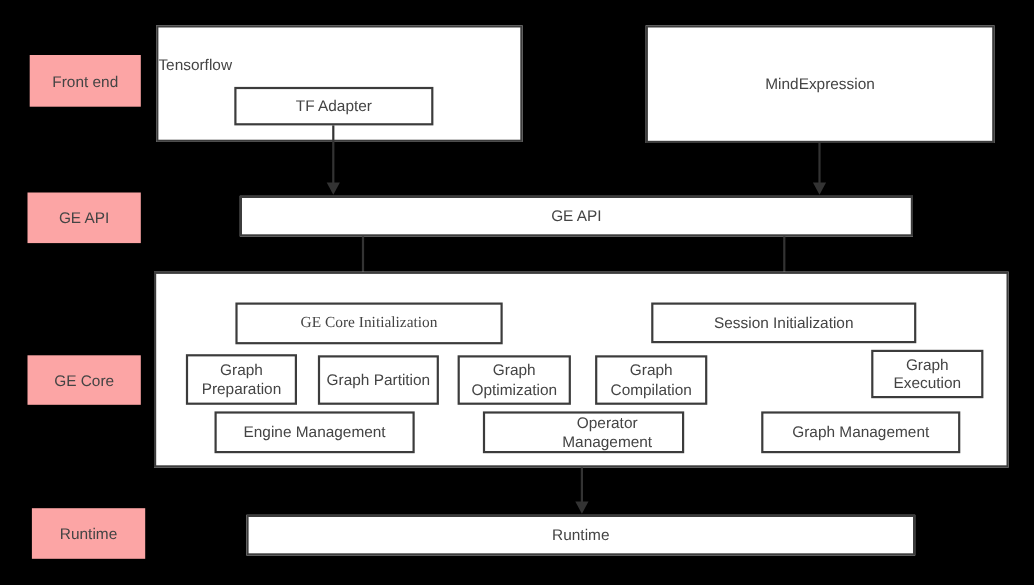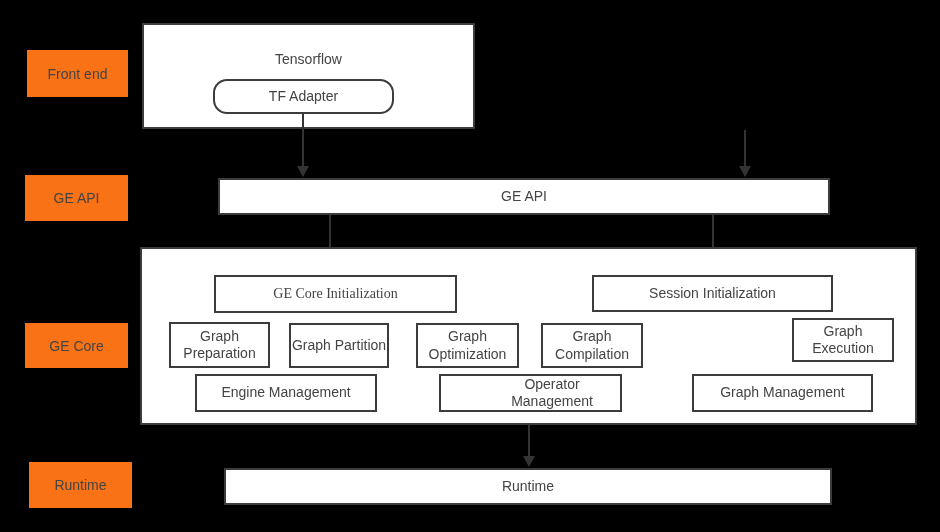--- a/index.html
+++ b/index.html
@@ -23,55 +23,55 @@
     border: 2px solid #3c3c3c;
     box-sizing: border-box;
     display: flex;
     align-items: center;
     justify-content: center;
     text-align: center;
     line-height: 1.25;
   }
   .label-box {
     position: absolute;
-    background: #f97316;
+    background: #fca5a5;
     border: none;
     box-sizing: border-box;
     display: flex;
     align-items: center;
     justify-content: center;
     text-align: center;
   }
   
   .lbl-frontend { left: 27px; top: 50px;  width: 101px; height: 47px; }
   .lbl-geapi    { left: 25px; top: 175px; width: 103px; height: 46px; }
   .lbl-gecore   { left: 25px; top: 323px; width: 103px; height: 45px; justify-content: center; }
   .lbl-runtime  { left: 29px; top: 462px; width: 103px; height: 46px; }
 
   
   .tensorflow-box { left: 142px; top: 23px; width: 333px; height: 106px; display: block; }
   .tensorflow-label {
     position: absolute;
     left: 0; top: 26px; width: 100%;
-    text-align: center;
+    text-align: left;
   }
   .tf-adapter-box {
-    left: 69px; top: 54px; width: 181px; height: 35px; border-radius: 14px;
+    left: 69px; top: 54px; width: 181px; height: 35px;
   }
   .mindexpression-box { left: 587px; top: 23px; width: 317px; height: 107px; }
 
   
   .ge-api-bar { left: 218px; top: 178px; width: 612px; height: 37px; }
 
   
   .ge-core-box { left: 140px; top: 247px; width: 777px; height: 178px; display: block; }
   .gecore-init   { left: 72px;  top: 26px;  width: 243px; height: 38px; font-family: Liberation Serif, serif; }
   .session-init  { left: 450px; top: 26px;  width: 241px; height: 37px; }
   .graph-preparation  { left: 27px;  top: 73px;  width: 101px; height: 46px; }
-  .graph-partition    { left: 147px; top: 74px;  width: 100px; height: 45px; }
+  .graph-partition    { left: 147px; top: 74px;  width: 110px; height: 45px; }
   .graph-optimization { left: 274px; top: 74px;  width: 103px; height: 45px; }
   .graph-compilation  { left: 399px; top: 74px;  width: 102px; height: 45px; }
   .graph-loading      { left: 525px; top: 70px;  width: 101px; height: 46px; }
   .graph-execution    { left: 650px; top: 69px;  width: 102px; height: 44px; }
   .engine-management   { left: 53px;  top: 125px; width: 182px; height: 38px; }
   .operator-management { left: 297px; top: 125px; width: 183px; height: 38px; padding-left: 43px; }
   .graph-management    { left: 550px; top: 125px; width: 181px; height: 38px; }
 
   
   .runtime-bar { left: 224px; top: 468px; width: 608px; height: 37px; }
@@ -122,20 +122,23 @@
   <div class="label-box lbl-runtime">
     <span>Runtime</span>
   </div>
 
   <div class="box tensorflow-box">
     <div class="tensorflow-label">Tensorflow</div>
     <div class="box tf-adapter-box">
       <span>TF Adapter</span>
     </div>
   </div>
+  <div class="box mindexpression-box">
+    <span>MindExpression</span>
+  </div>
 
   <div class="arrow arrow-1">
     <div class="shaft"></div>
     <div class="head"></div>
   </div>
   <div class="arrow arrow-2">
     <div class="shaft"></div>
     <div class="head"></div>
   </div>
 

